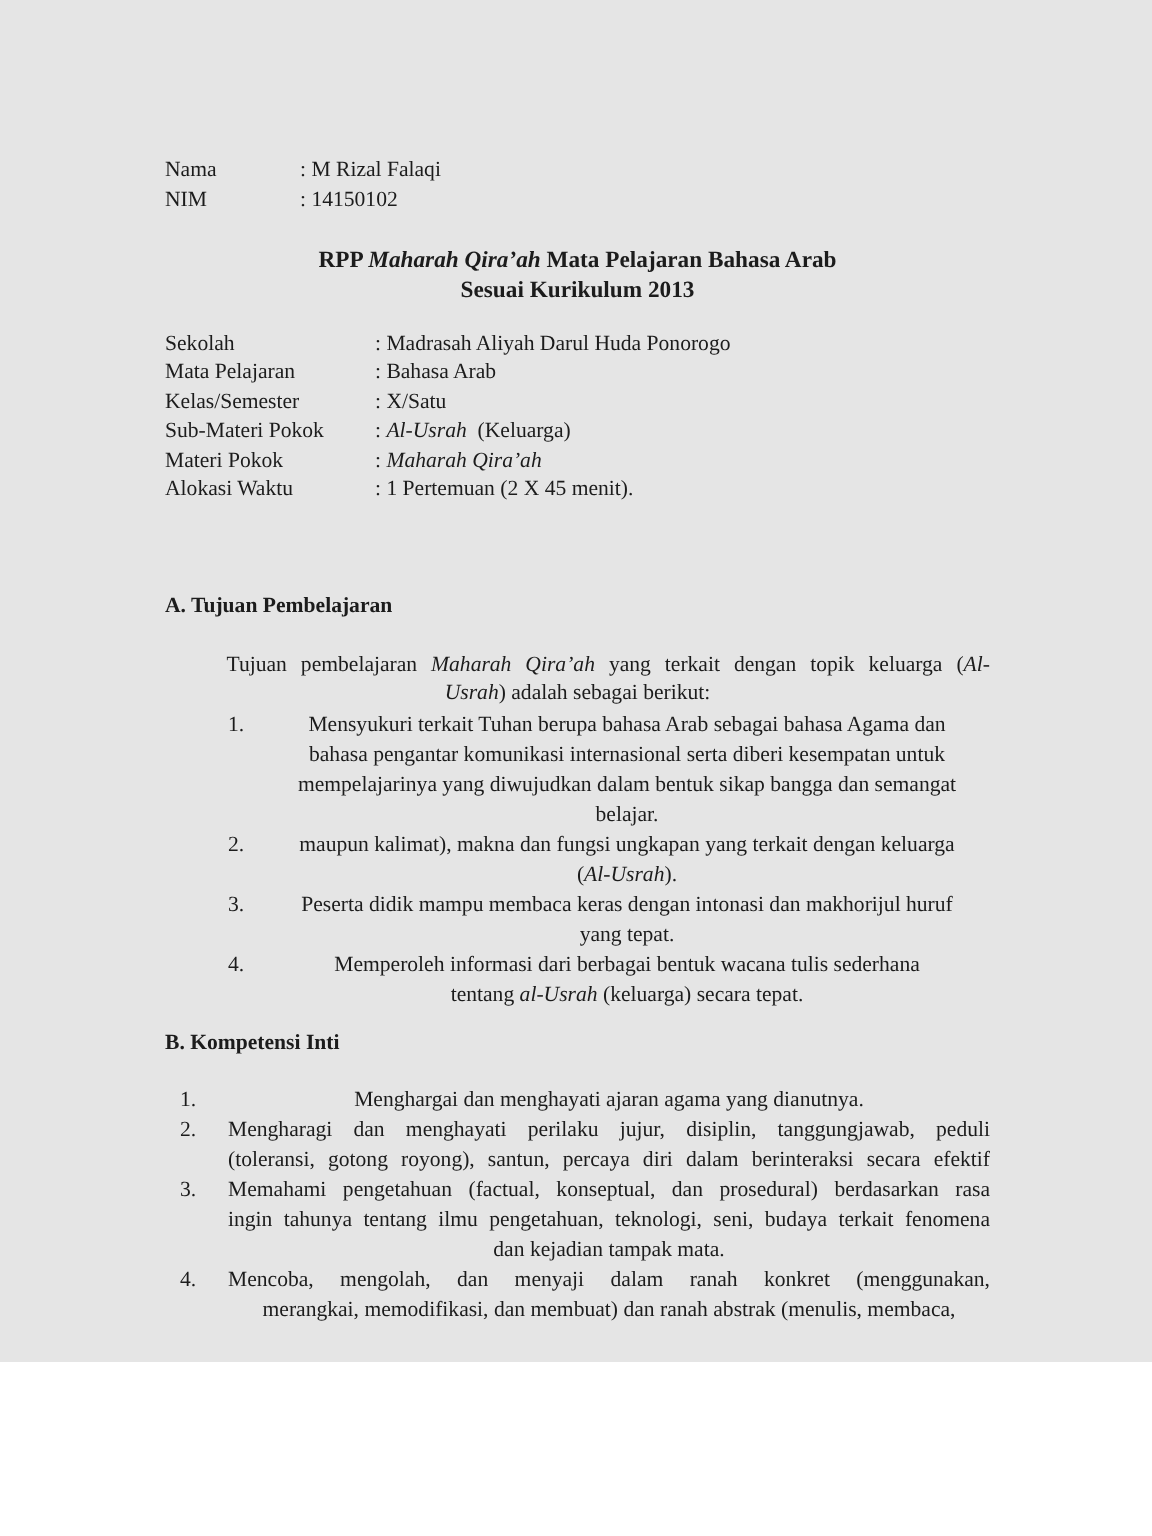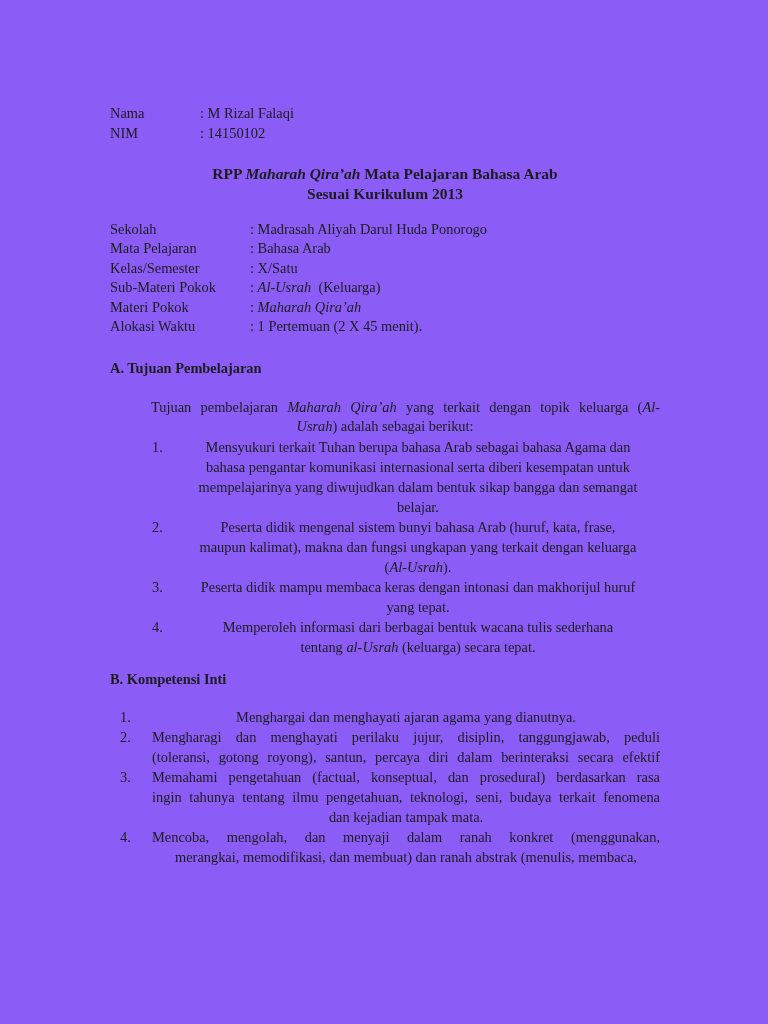--- a/index.html
+++ b/index.html
@@ -1,20 +1,20 @@
 <!DOCTYPE html>
 <html><head>
 <meta charset="utf-8">
 <style>
   html, body { margin: 0; padding: 0; background: #ffffff; }
   .page {
     position: relative;
     width: 768px;
-    height: 1024px;
-    background: #8b5cf6;
+    height: 908px;
+    background: #e5e5e5;
     box-sizing: border-box;
     padding: 104px 108px 0 110px;
     font-family: "Liberation Serif", "DejaVu Serif", serif;
     font-size: 14.4px;
     color: #1c1c1c;
     overflow: hidden;
   }
   .it { font-style: italic; }
 
   
@@ -25,21 +25,21 @@
   .doc-title { margin-top: 21px; text-align: center; font-weight: 700; font-size: 15.5px; }
   .title-line { line-height: 19.5px; white-space: nowrap; }
 
   
   .info-block { margin-top: 17px; }
   .info-row { line-height: 19.4px; white-space: nowrap; }
   .info-label { display: inline-block; width: 140px; }
 
   
   .section-heading { font-weight: 700; line-height: 20px; }
-  .heading-a { margin-top: 22px; }
+  .heading-a { margin-top: 58px; }
   .heading-b { margin-top: 12px; }
 
   .paragraph { margin-top: 20px; line-height: 18.5px; }
 
   .list { margin: 0; padding: 0; list-style: none; line-height: 20px; }
   .list-a { margin-top: 2px; }
   .list-b { margin-top: 18px; }
   .li { position: relative; }
   .list-a .li { padding-left: 66px; }
   .list-a .num { position: absolute; left: 42px; top: 0; }
@@ -107,21 +107,20 @@
         <div class="li-text">
             <div class="tline"><span>Mensyukuri terkait Tuhan berupa bahasa Arab sebagai bahasa Agama dan</span></div>
             <div class="tline"><span>bahasa pengantar komunikasi internasional serta diberi kesempatan untuk</span></div>
             <div class="tline"><span>mempelajarinya yang diwujudkan dalam bentuk sikap bangga dan semangat</span></div>
             <div class="tline"><span>belajar.</span></div>
           </div>
       </div>
       <div class="li">
         <span class="num">2.</span>
         <div class="li-text">
-            <div class="tline"><span>Peserta didik mengenal sistem bunyi bahasa Arab (huruf, kata, frase,</span></div>
             <div class="tline"><span>maupun kalimat), makna dan fungsi ungkapan yang terkait dengan keluarga</span></div>
             <div class="tline"><span>(</span><span class="it">Al-Usrah</span><span>).</span></div>
           </div>
       </div>
       <div class="li">
         <span class="num">3.</span>
         <div class="li-text">
             <div class="tline"><span>Peserta didik mampu membaca keras dengan intonasi dan makhorijul huruf</span></div>
             <div class="tline"><span>yang tepat.</span></div>
           </div>

